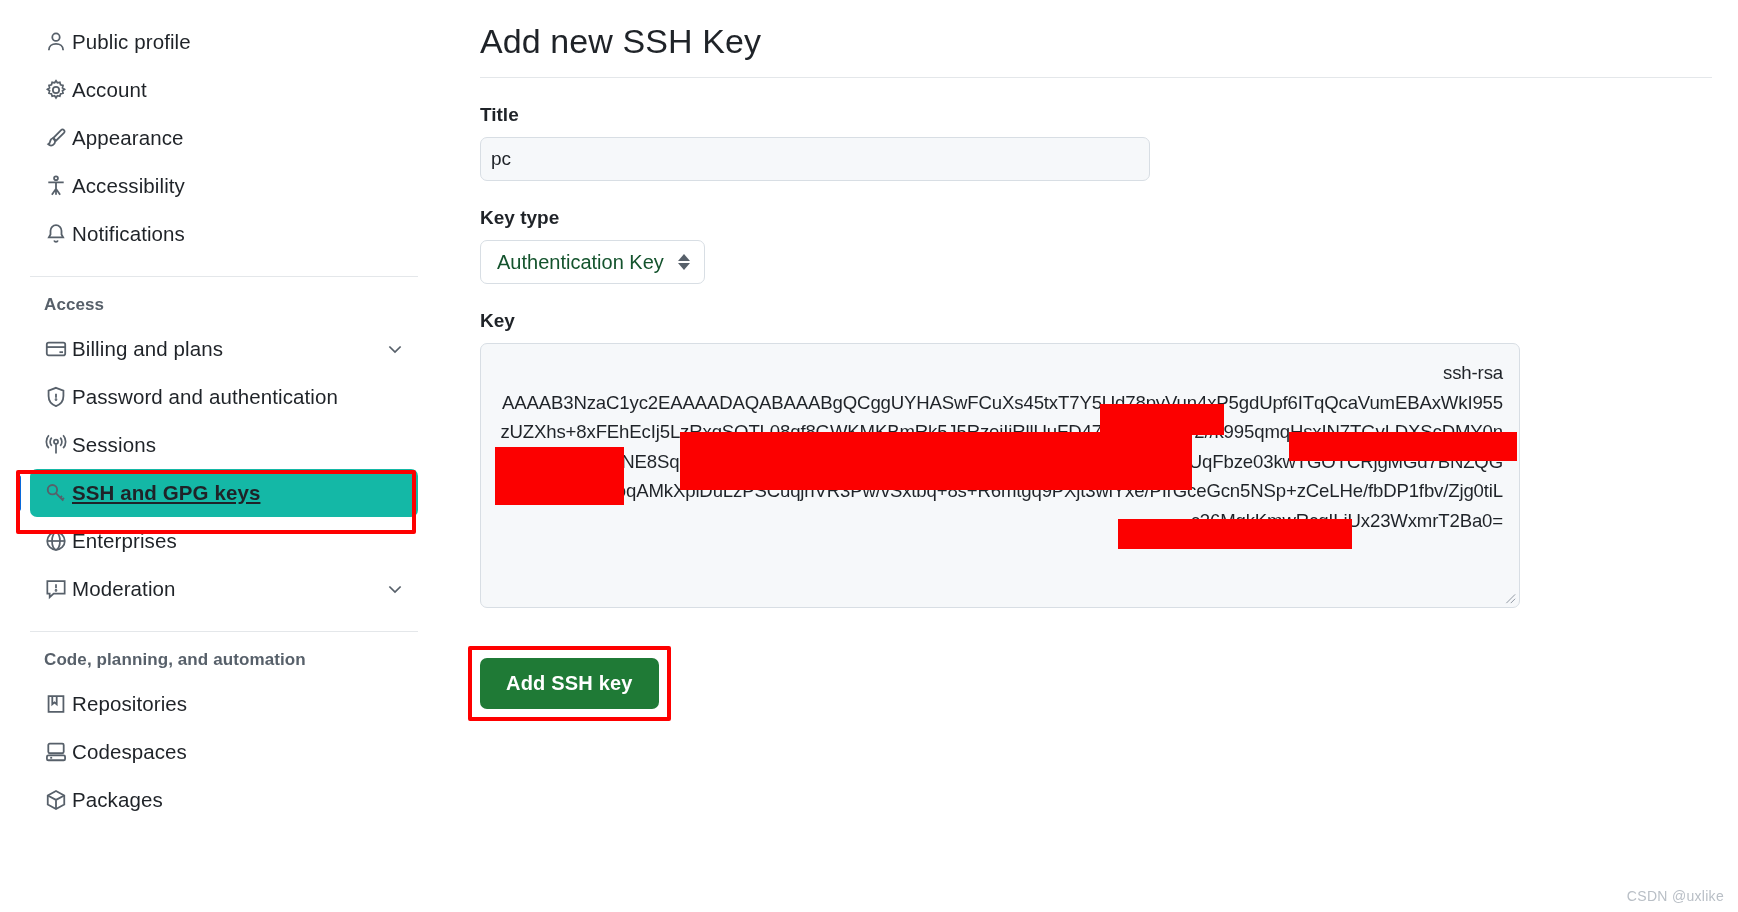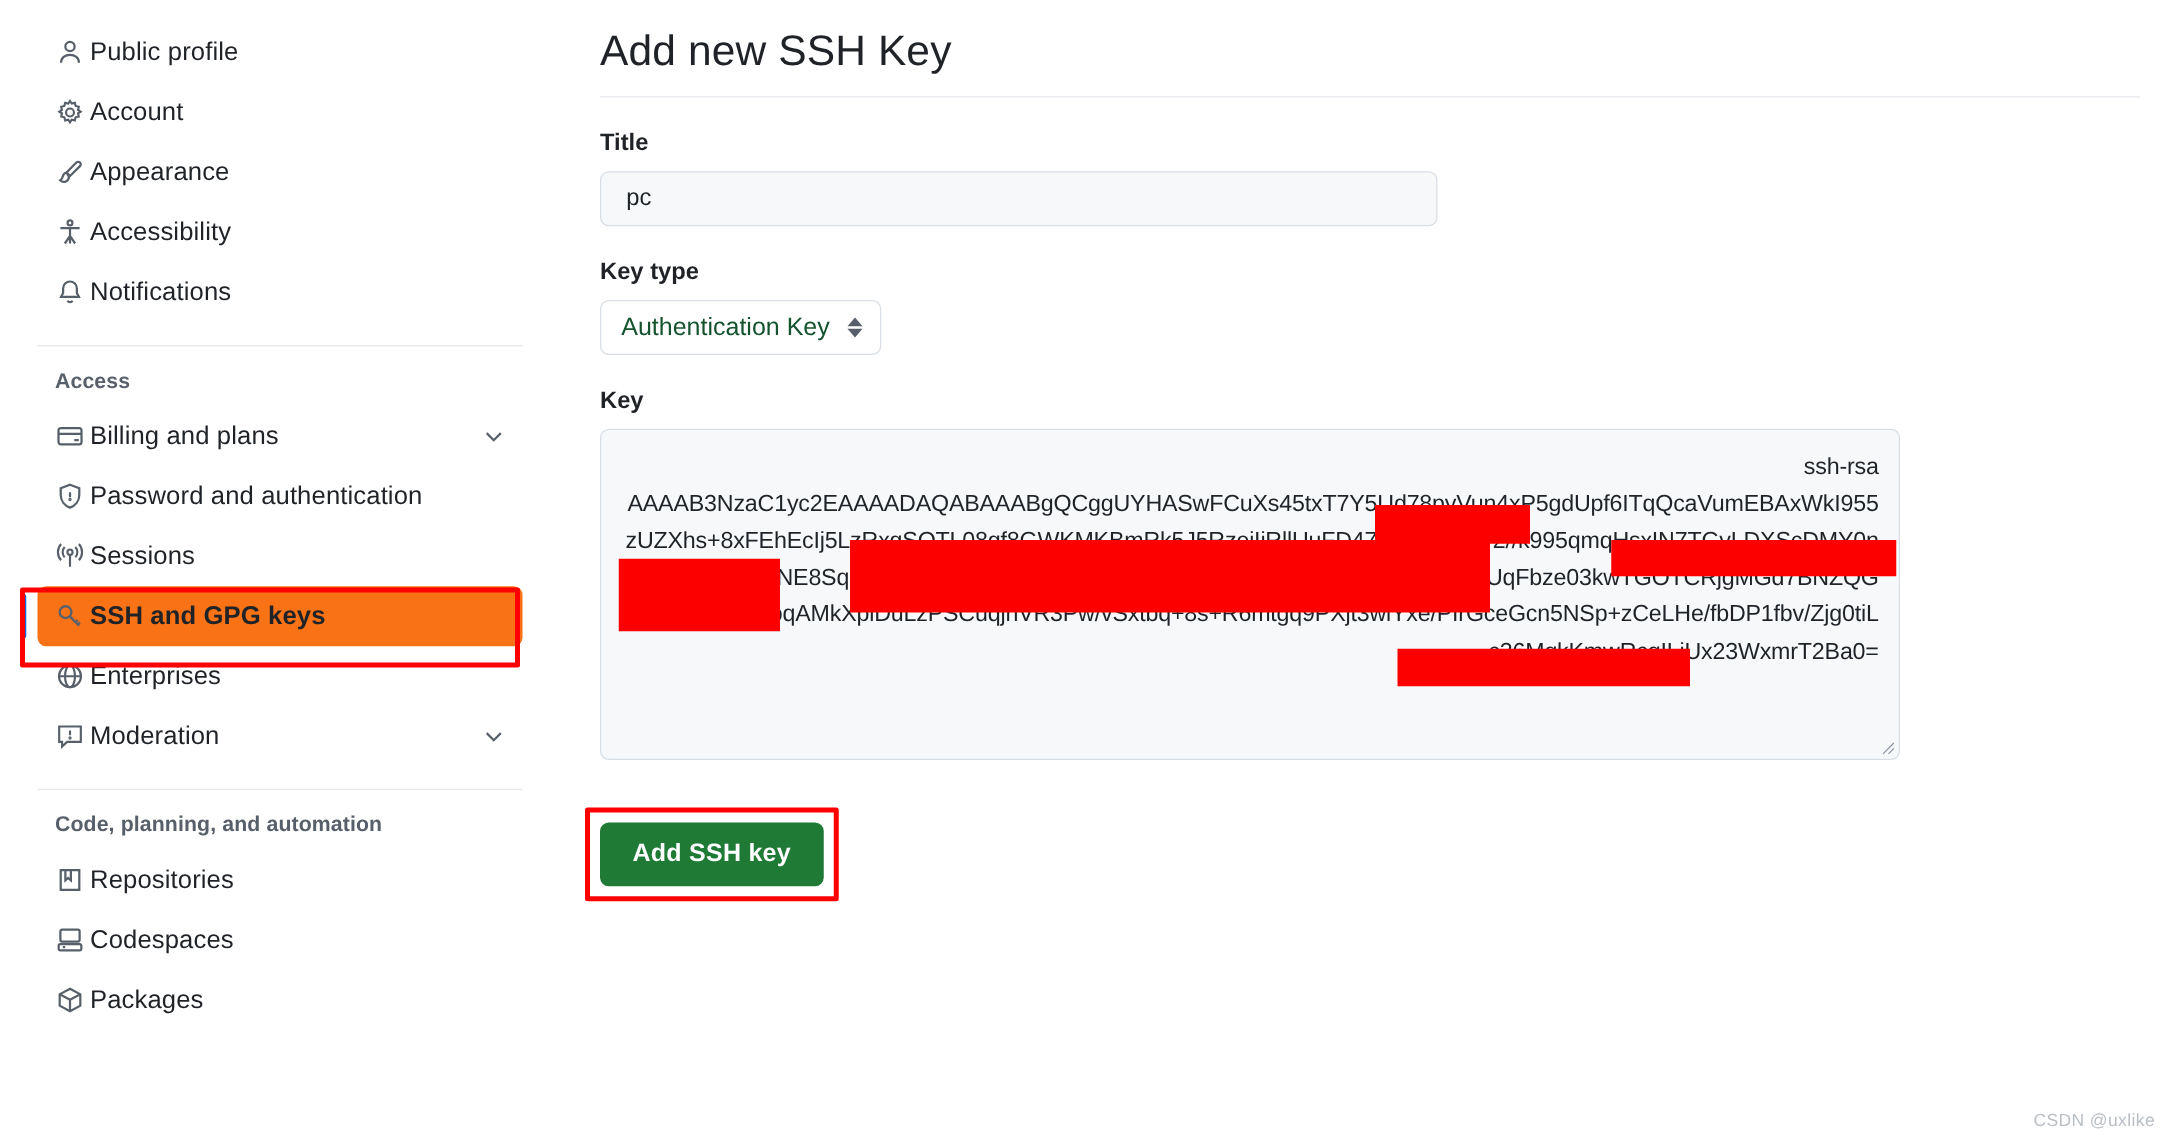--- a/index.html
+++ b/index.html
@@ -31,22 +31,23 @@
     position: relative;
     cursor: pointer;
   }
   .nav-item .label {
     font-size: 20.5px;
     color: #1f2328;
     white-space: nowrap;
     letter-spacing: 0.1px;
   }
   .nav-item.selected {
-    background: #f97316;
+    background: #14b8a6;
     font-weight: bold;
+    text-decoration: underline;
   }
   .nav-item.selected .label { font-weight: bold; }
   .nav-item.selected::before {
     content: "";
     position: absolute;
     left: -14px;
     top: 6px;
     bottom: 6px;
     width: 5px;
     border-radius: 6px;
@@ -105,21 +106,21 @@
     margin-bottom: 11px;
   }
   .text-input {
     width: 670px;
     height: 44px;
     border: 1px solid #d8dee4;
     border-radius: 7px;
     background: #f6f8fa;
     font-size: 19px;
     color: #1f2328;
-    padding: 0 20px;
+    padding: 0 10px;
     font-family: "Liberation Sans", sans-serif;
     display: flex;
     align-items: center;
   }
   .field-block { margin-bottom: 26px; }
   .select-box {
     display: inline-flex;
     align-items: center;
     gap: 14px;
     height: 44px;

